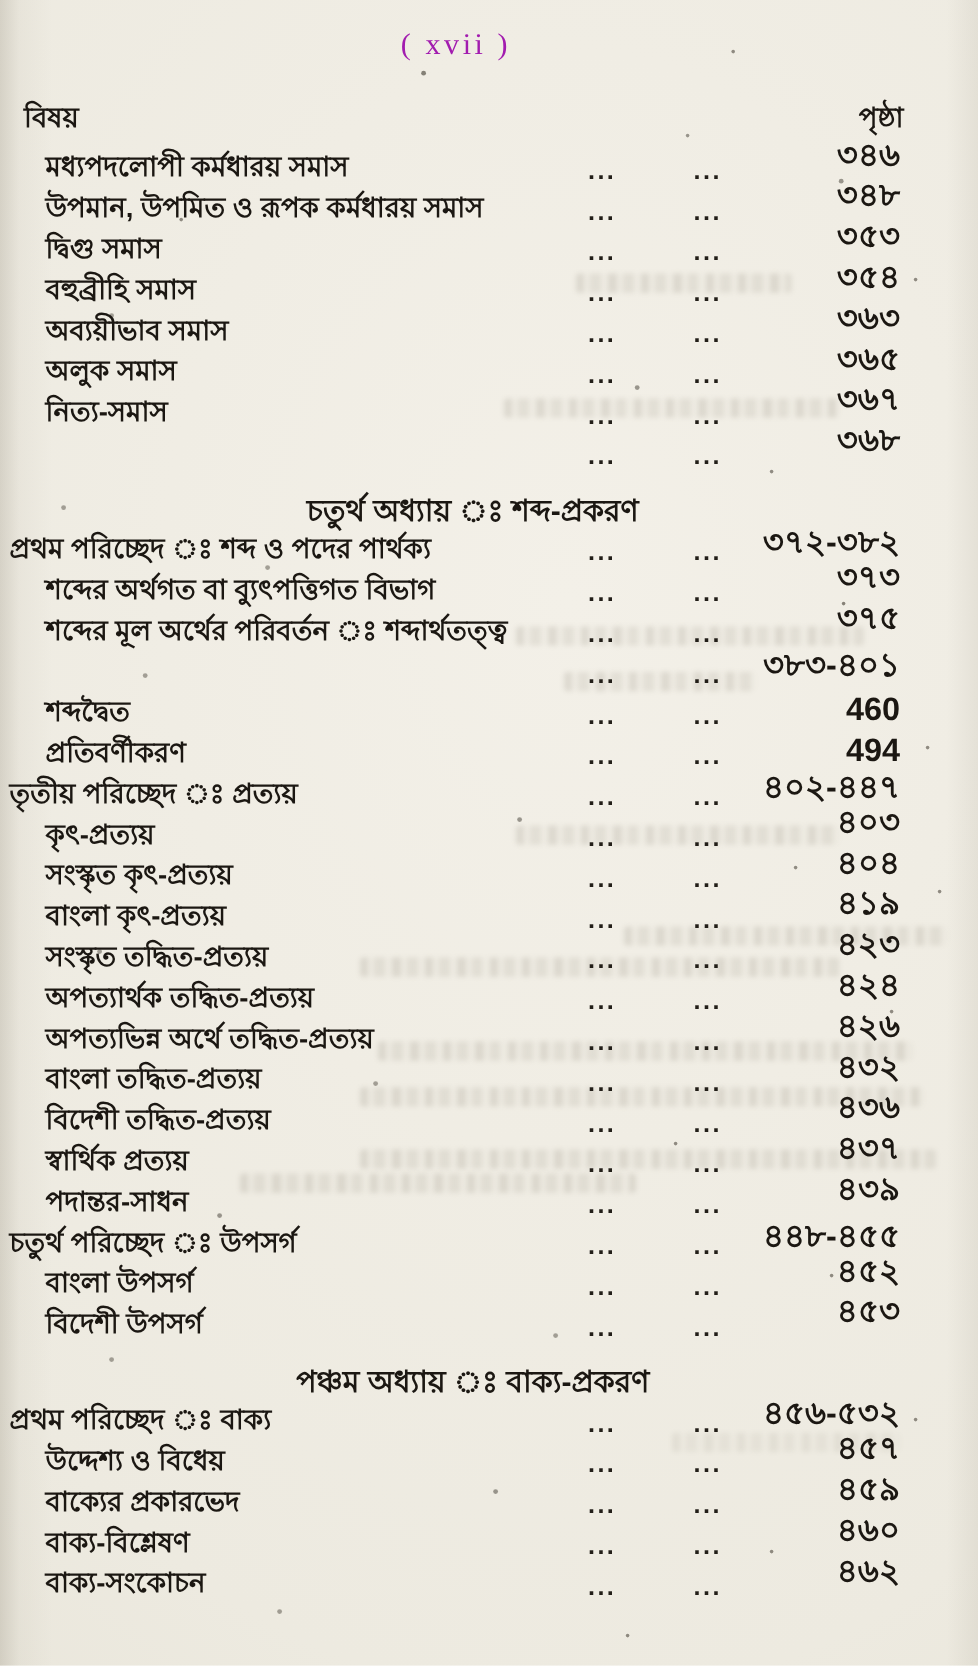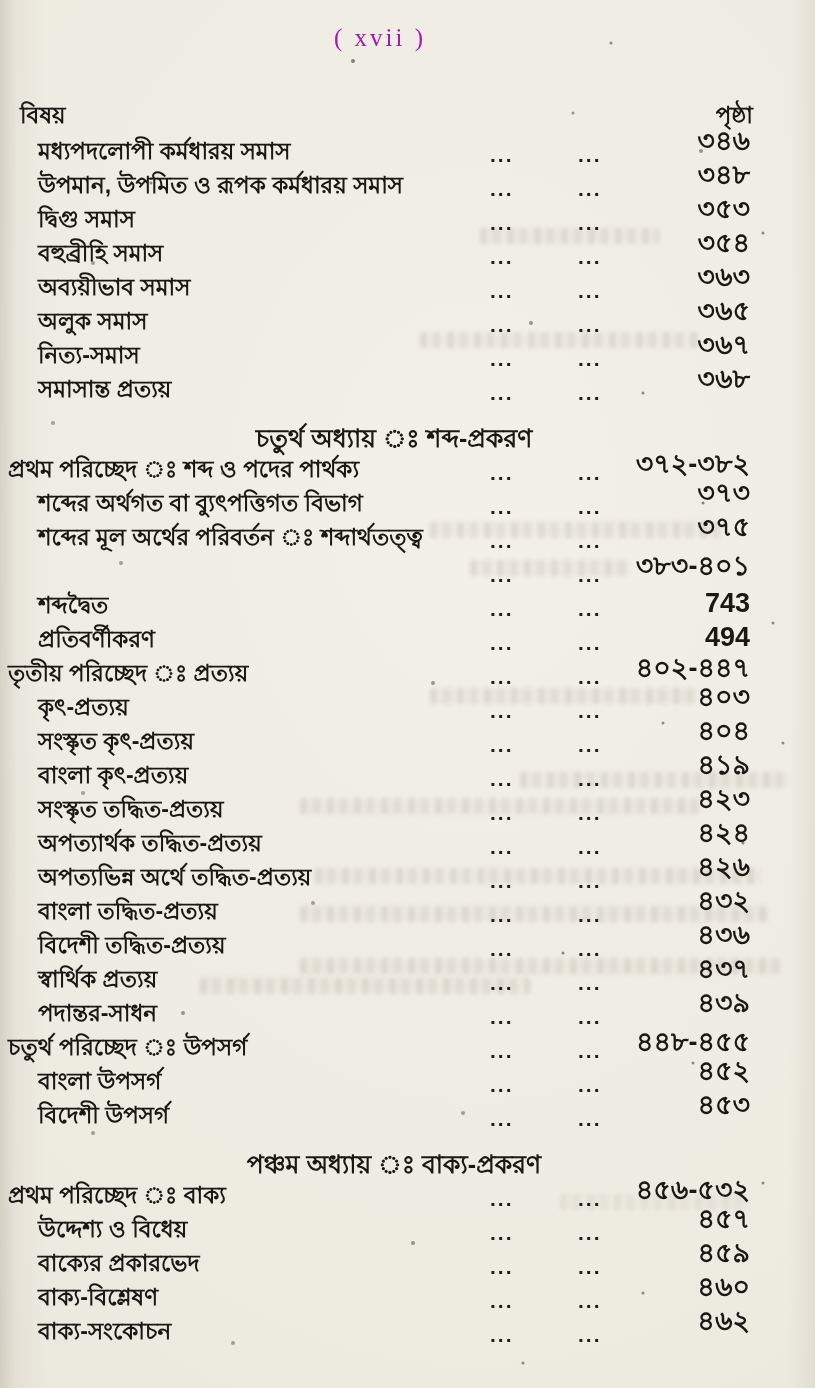--- a/index.html
+++ b/index.html
@@ -13,25 +13,25 @@
       linear-gradient(270deg, rgba(125,117,99,.10), rgba(125,117,99,0) 26px),
       radial-gradient(150% 120% at 58% 36%, #f3f0e8 0%, #edeae0 55%, #e2ded1 100%);
   }
   .folio {
     position: absolute; top: 24px; left: 0; width: 760px;
     text-align: center;
     font-family: "Liberation Serif", "DejaVu Serif", serif;
     font-size: 25px; letter-spacing: 3px; color: #a21caf;
   }
   .colhead {
-    position: absolute; top: 97px; left: 20px; width: 733px;
+    position: absolute; top: 80px; left: 20px; width: 733px;
     display: flex; justify-content: space-between;
     font-size: 23px; font-weight: 700;
   }
-  .toc { position: absolute; top: 141px; left: 0; width: 815px; }
+  .toc { position: absolute; top: 129px; left: 0; width: 815px; }
   .row { position: relative; height: 34px; }
   .row .title {
     position: absolute; left: 38px; bottom: 3px;
     font-size: 23px; font-weight: 700; white-space: nowrap;
   }
   .row.level0 .title { left: 8px; }
   .dots {
     position: absolute; bottom: 8px;
     font-size: 21px; font-weight: 700; letter-spacing: 2px; color: #221e18;
   }
@@ -136,21 +136,20 @@
       <span class="dots d2">...</span>
       <span class="pageno">৩৬৫</span>
     </div>
     <div class="row level1">
       <span class="title">নিত্য-সমাস</span>
       <span class="dots d1">...</span>
       <span class="dots d2">...</span>
       <span class="pageno">৩৬৭</span>
     </div>
     <div class="row level1">
-      <span class="title">সমাসান্ত প্রত্যয়</span>
       <span class="dots d1">...</span>
       <span class="dots d2">...</span>
       <span class="pageno">৩৬৮</span>
     </div>
     <div class="chapter">চতুর্থ অধ্যায় ঃ শব্দ-প্রকরণ</div>
     <div class="row level0">
       <span class="title">প্রথম পরিচ্ছেদ ঃ শব্দ ও পদের পার্থক্য</span>
       <span class="dots d1">...</span>
       <span class="dots d2">...</span>
       <span class="pageno">৩৭২-৩৮২</span>
@@ -169,21 +168,21 @@
     </div>
     <div class="row level0">
       <span class="dots d1">...</span>
       <span class="dots d2">...</span>
       <span class="pageno">৩৮৩-৪০১</span>
     </div>
     <div class="row level1">
       <span class="title">শব্দদ্বৈত</span>
       <span class="dots d1">...</span>
       <span class="dots d2">...</span>
-      <span class="pageno">743</span>
+      <span class="pageno">460</span>
     </div>
     <div class="row level1">
       <span class="title">প্রতিবর্ণীকরণ</span>
       <span class="dots d1">...</span>
       <span class="dots d2">...</span>
       <span class="pageno">494</span>
     </div>
     <div class="row level0">
       <span class="title">তৃতীয় পরিচ্ছেদ ঃ প্রত্যয়</span>
       <span class="dots d1">...</span>

